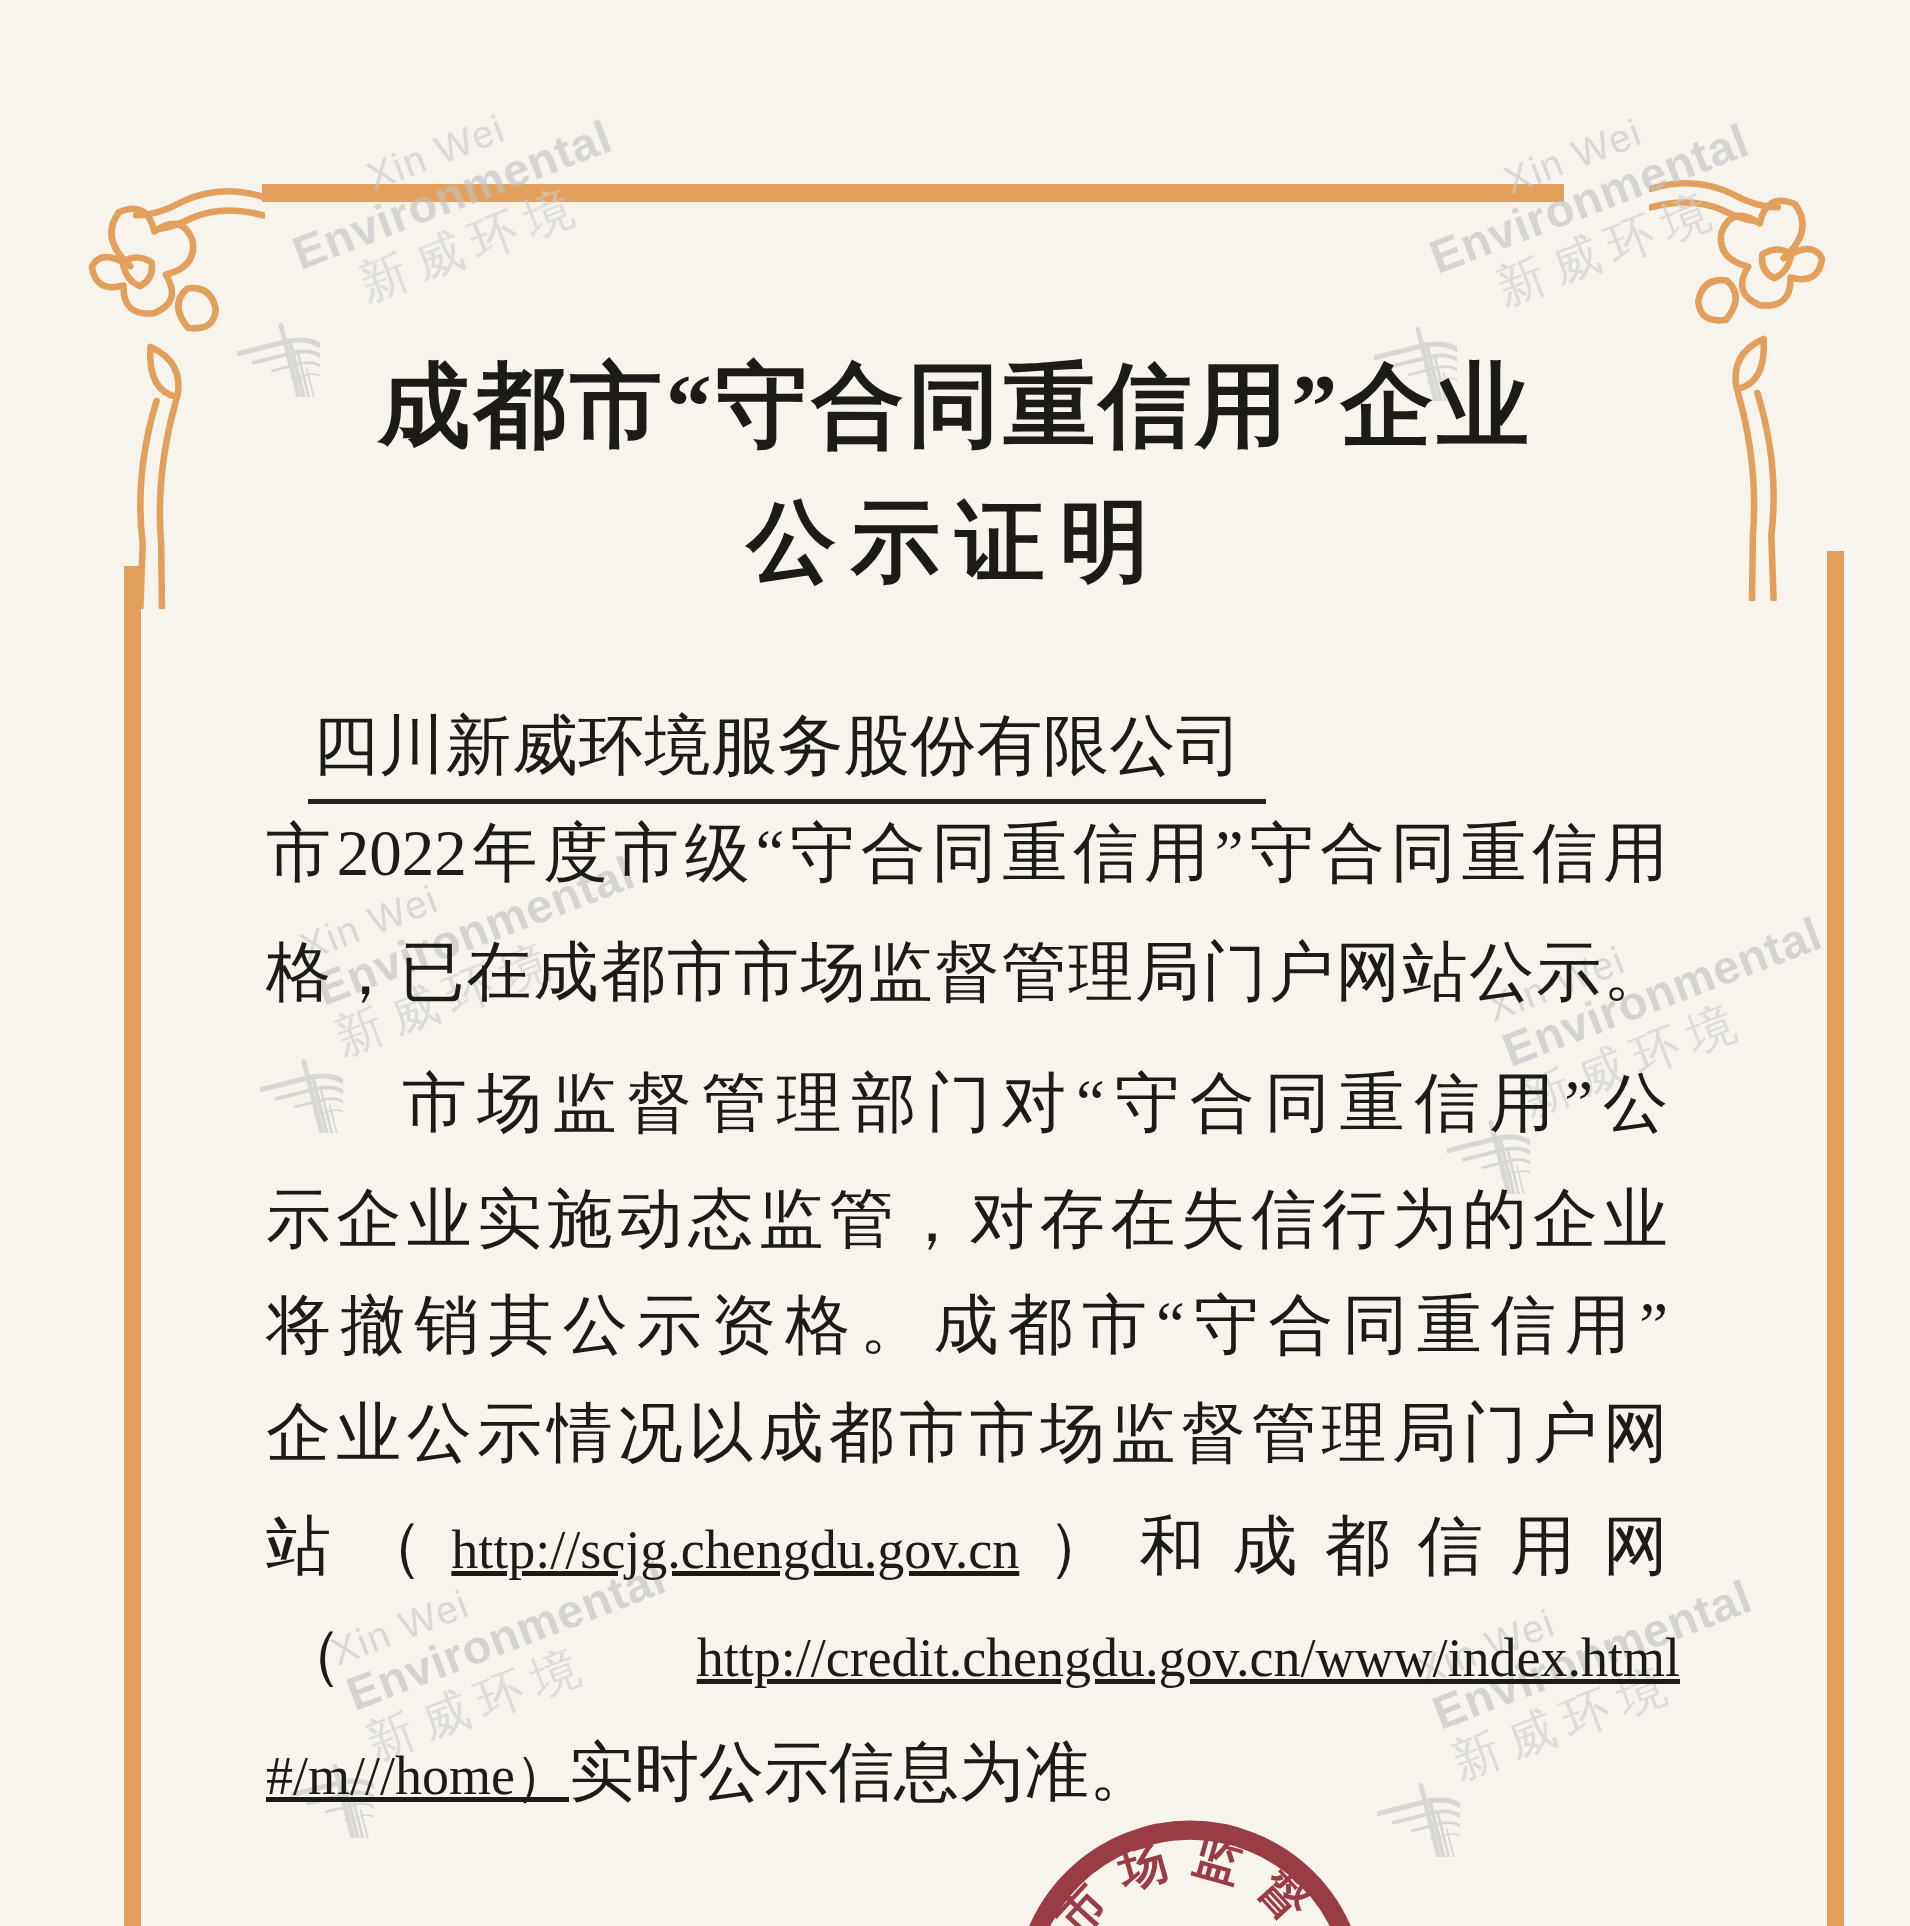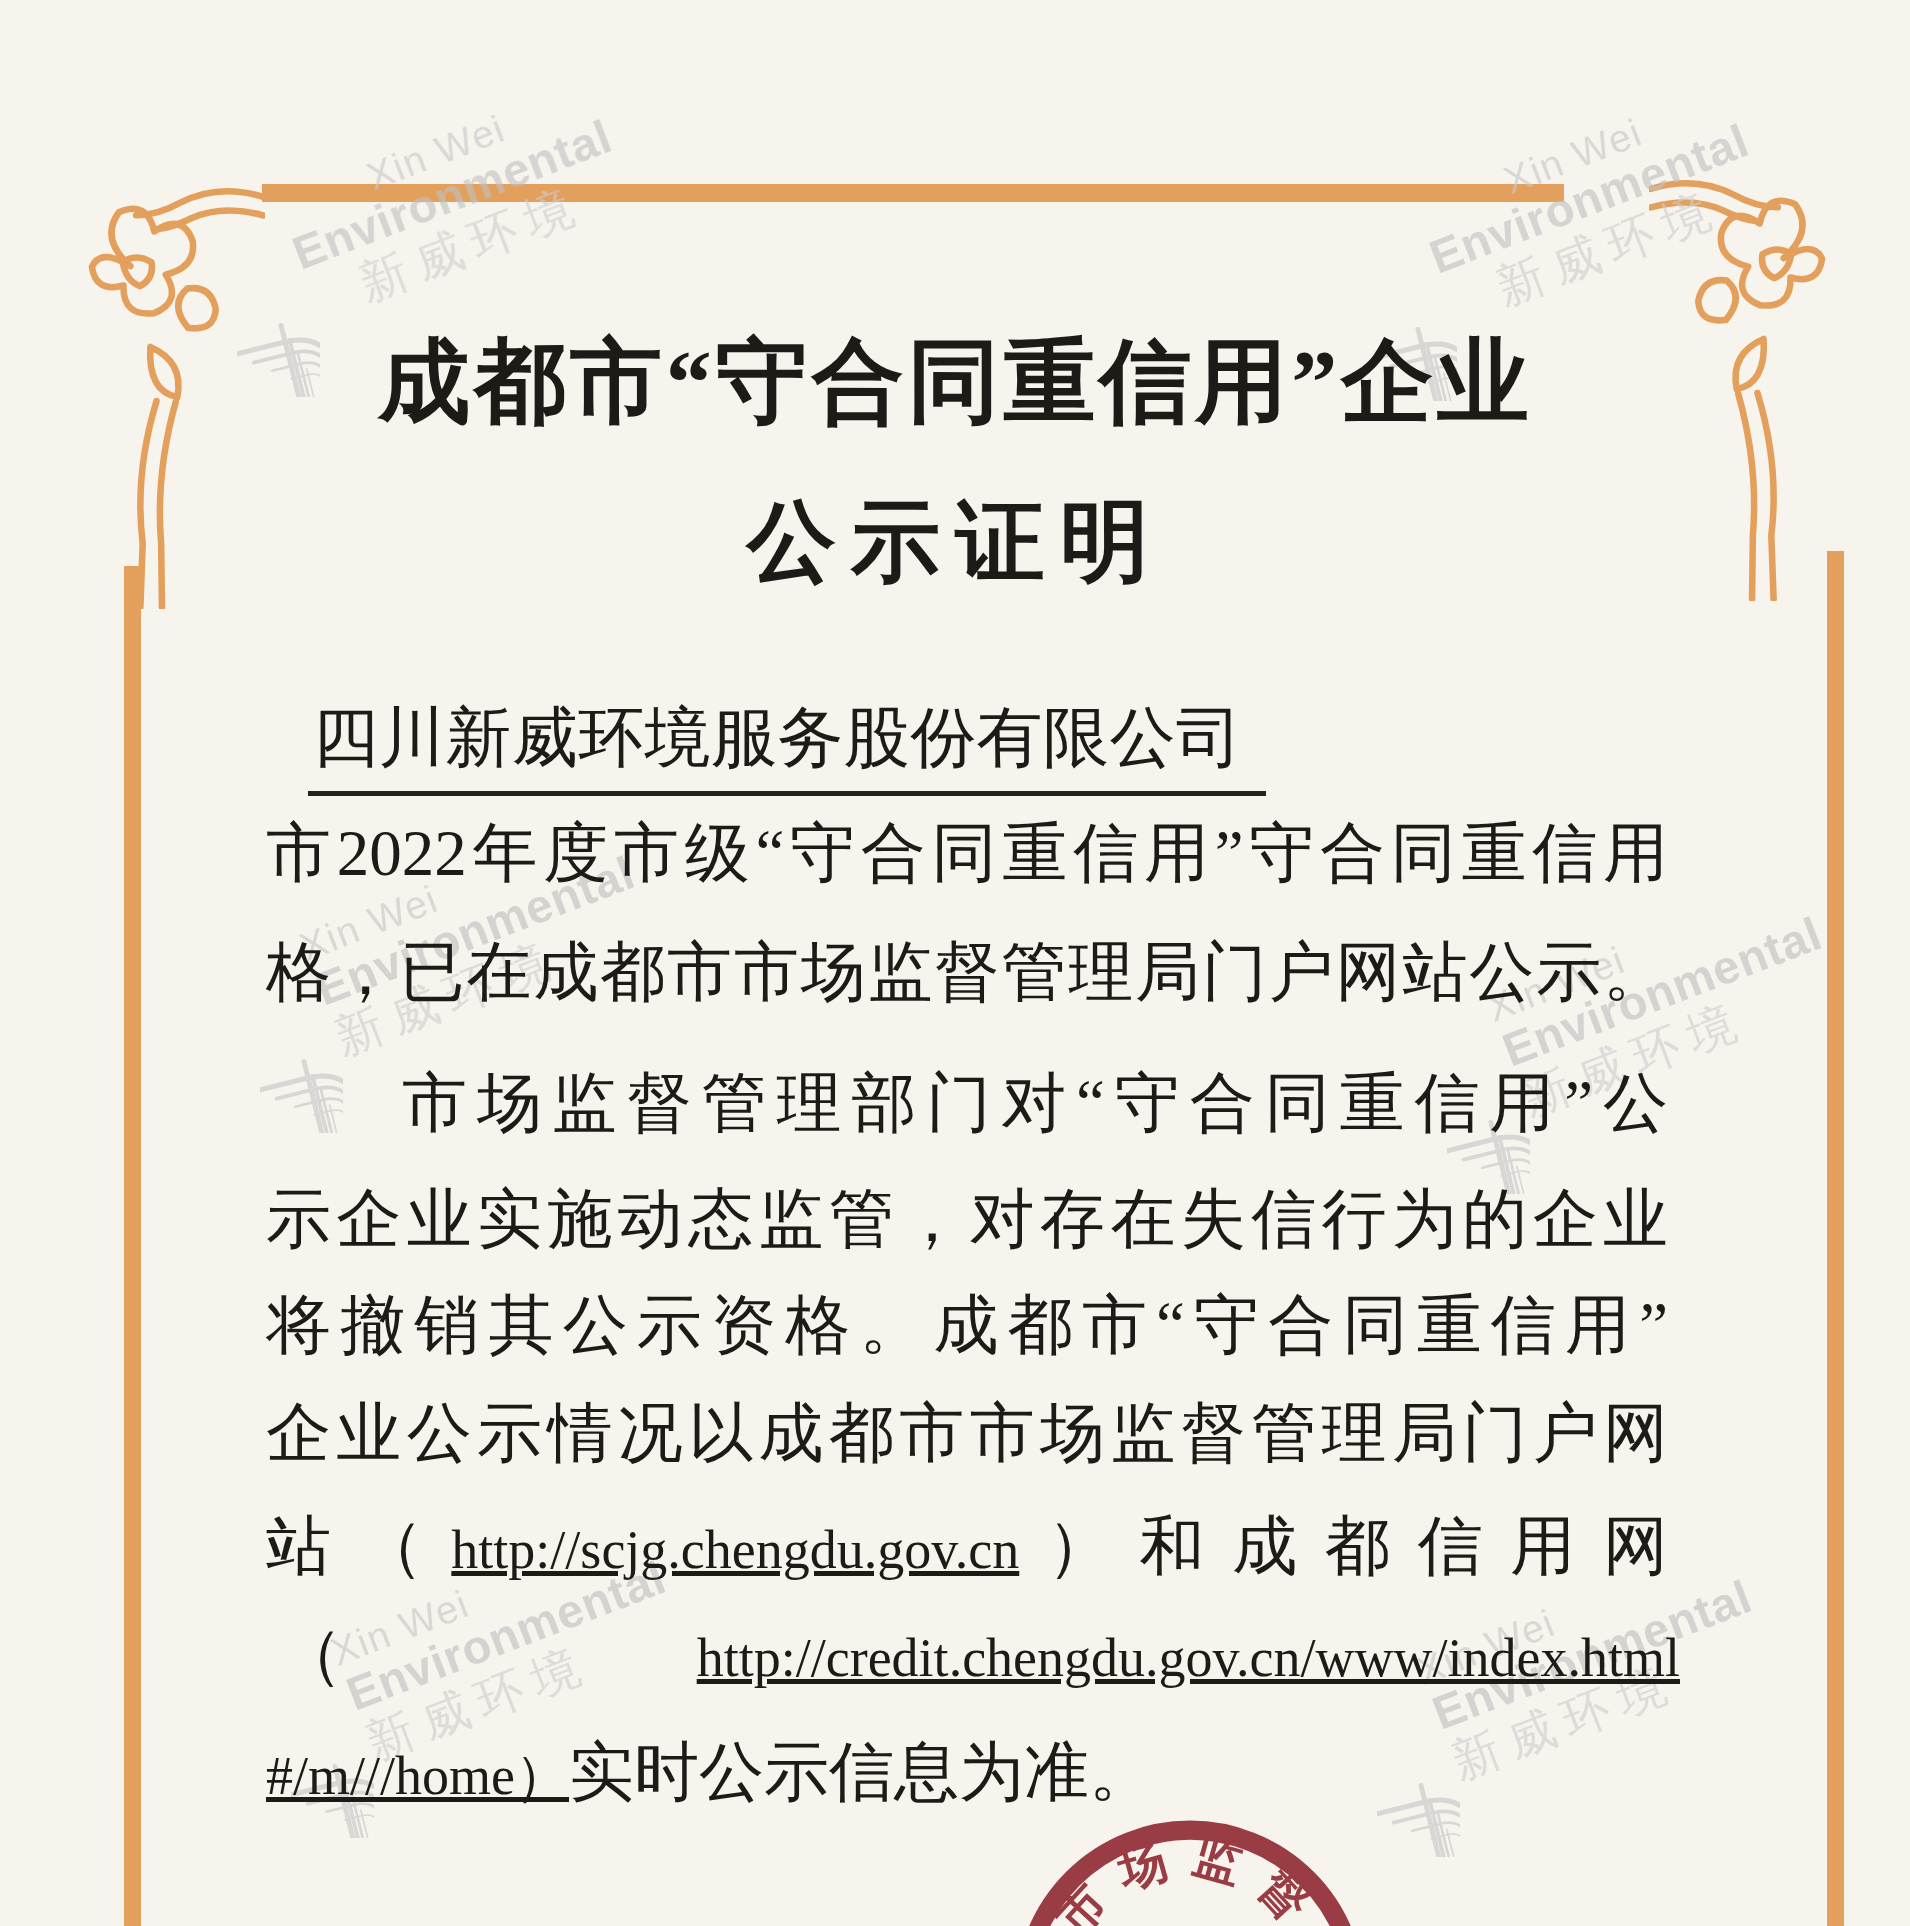--- a/index.html
+++ b/index.html
@@ -33,29 +33,29 @@
   .wm .w3 { font-size:48px; font-weight:400; color:#cecece; letter-spacing:10.8px; margin-top:3.9px; }
   .wm.t1 { left:154px;  top:181px; }
   .wm.t2 { left:1291px; top:185px; }
   .wm.t3 { left:177px;  top:917px; }
   .wm.t4 { left:1364px; top:978px; }
   .wm.t5 { left:208px;  top:1622px; }
   .wm.t6 { left:1294px; top:1641px; }
 
   
   .t1,.t2,.bline,.foot { position:absolute; z-index:3; }
-  .t1 { left:0; top:320px; width:100%; text-align:center;
+  .t1 { left:0; top:344px; width:100%; text-align:center;
         font-size:92px; font-weight:800; letter-spacing:3.9px; }
   .t2 { left:0; top:482px; width:100%; text-align:center;
         font-size:89px; font-weight:800; letter-spacing:15.4px; }
   .bline { left:266px; width:1402px; font-size:65px;
            text-align:justify; text-align-last:justify; text-justify:inter-character;
            white-space:nowrap; }
   .bline.nojust { text-align:left; text-align-last:left; }
-  .l1 { display:flex; justify-content:space-between; align-items:baseline; padding-left:42px; }
+  .l1 { display:flex; justify-content:space-between; align-items:baseline; padding-left:42px;margin-top:8px; }
   .company { font-size:66px; border-bottom:5px solid #24221f;
              padding:0 24px 7.7px 4.6px; letter-spacing:0.4px; }
   .l1suffix { font-size:62px; letter-spacing:0; }
   .indent2 { text-indent:136px; }
   .url { font-size:54px;text-decoration:underline; }
   .y2  { top:809px; } .y3 { top:928px; } .y4 { top:1059px; } .y5 { top:1167px;margin-top:8px; }
   .y6  { top:1281px; } .y7 { top:1389px; } .y8 { top:1502px; } .y9 { top:1610px;margin-left:12px; }
   .y10 { top:1728px; }
 
   

